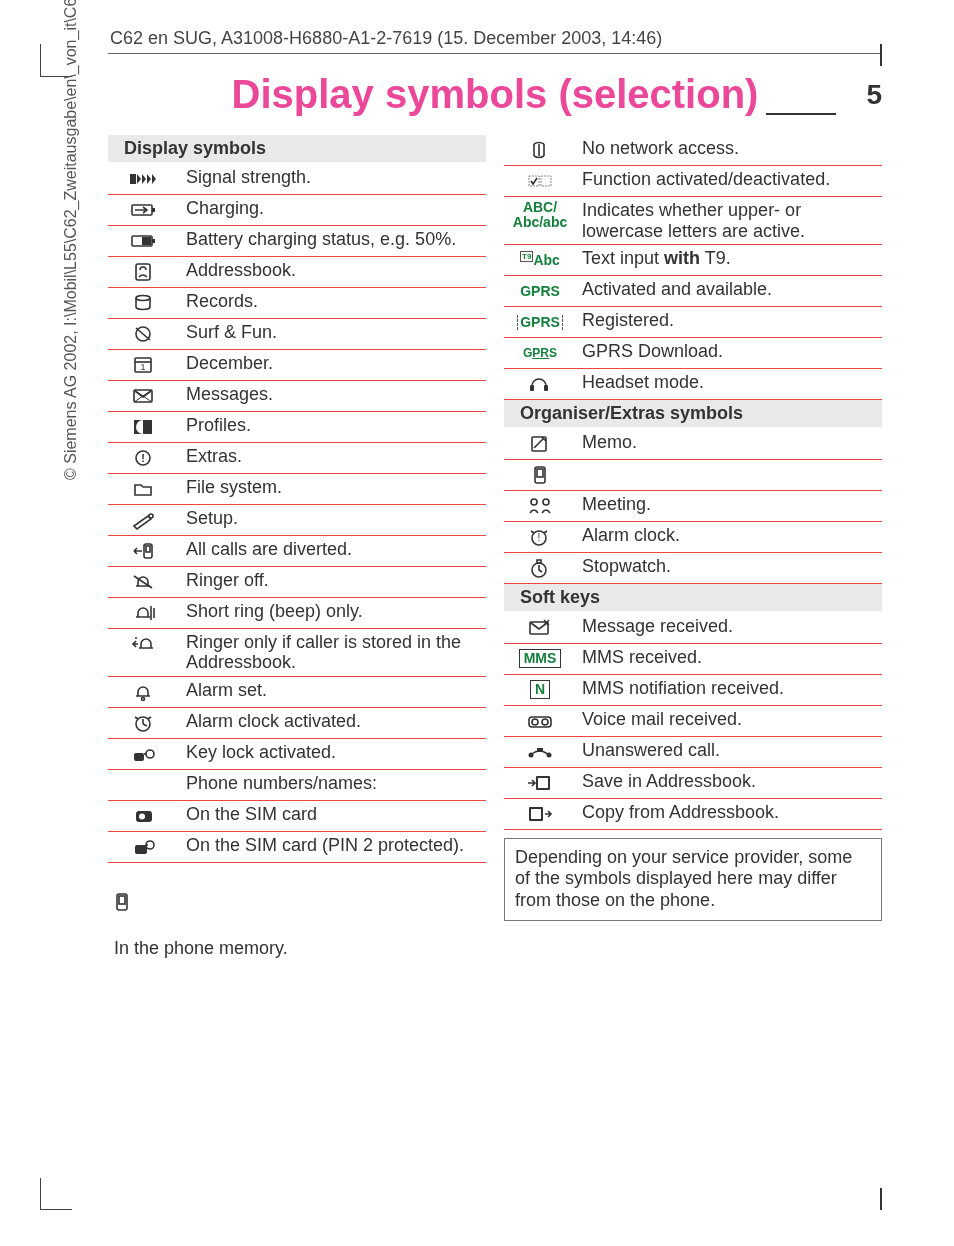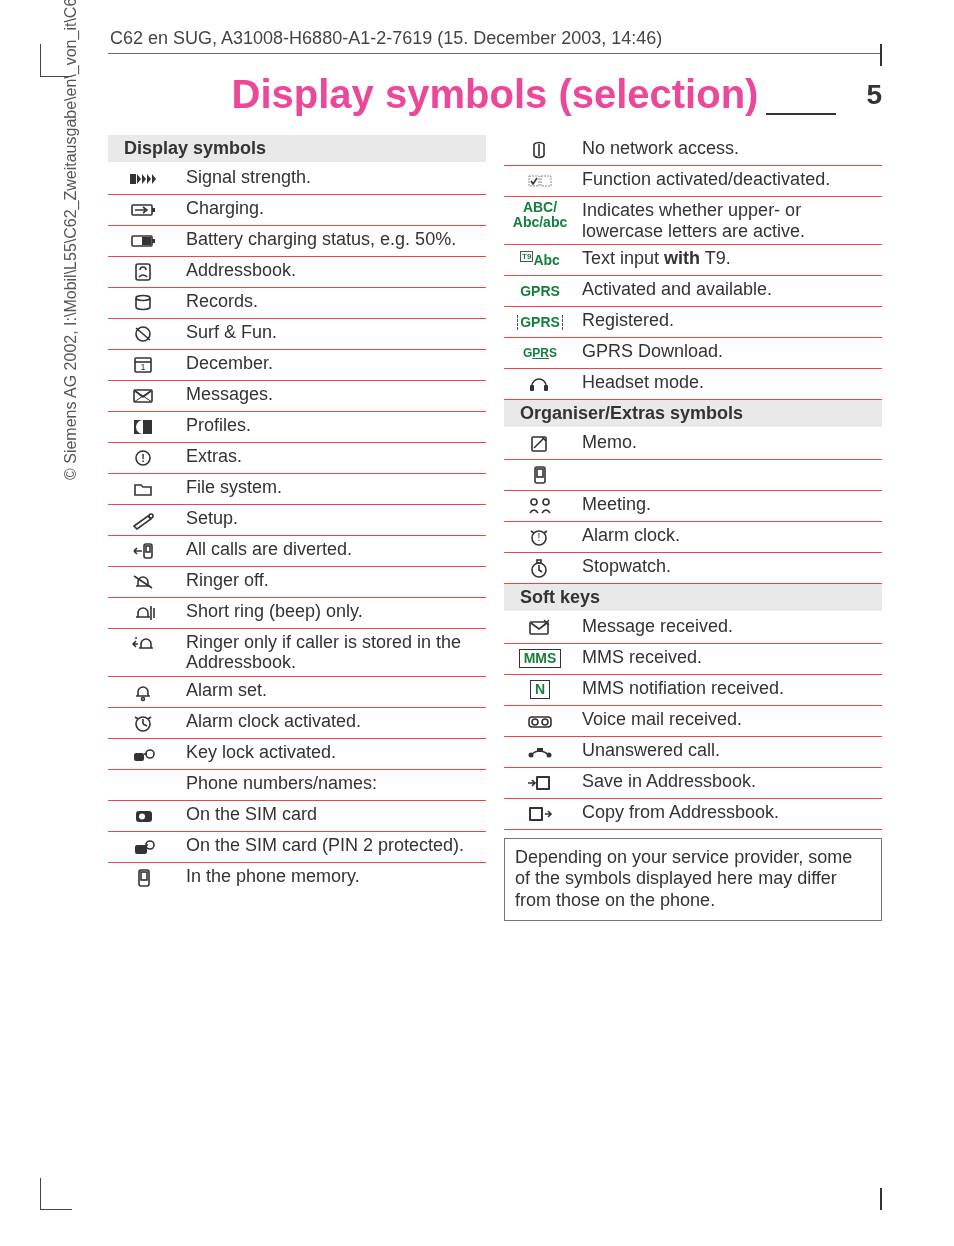--- a/index.html
+++ b/index.html
@@ -14,21 +14,21 @@
   .runhead{font-size:18px;color:#444;margin:0 0 4px 2px;}
   .hr{border:none;border-top:1px solid #666;margin:0 0 18px 0;}
   .title-row{display:flex;align-items:baseline;justify-content:center;position:relative;margin:6px 0 18px;}
   .title{font-size:40px;font-weight:bold;color:#ec4899;}
   .pgnum{position:absolute;right:0;bottom:6px;font-size:28px;font-weight:bold;color:#333;}
   .pgrule{position:absolute;right:46px;bottom:2px;width:70px;border-top:2px solid #333;}
   .cols{display:flex;gap:18px;}
   .col{flex:1;min-width:0;font-size:18px;line-height:1.15;color:#333;}
   .sect{font-weight:bold;background:#e9e9e9;padding:3px 16px;margin:0 0 2px 0;}
   .row{display:flex;align-items:flex-start;border-bottom:1px solid #ef4444;padding:3px 0;}
-  .row:last-child{border-bottom:none;}
+  .row:last-child{border-bottom:none;flex-direction:column;}
   .ic{flex:0 0 72px;display:flex;justify-content:center;align-items:center;min-height:24px;}
   .ic .txt{font-size:14px;font-weight:bold;line-height:1.05;text-align:center;color:#15803d;}
   .desc{flex:1;padding-left:6px;}
   .desc b{font-weight:bold;}
   .notebox{border:1px solid #777;padding:8px 10px;margin-top:8px;font-size:18px;line-height:1.2;color:#333;}
   svg{display:block;}
 </style>
 </head>
 <body>
 

